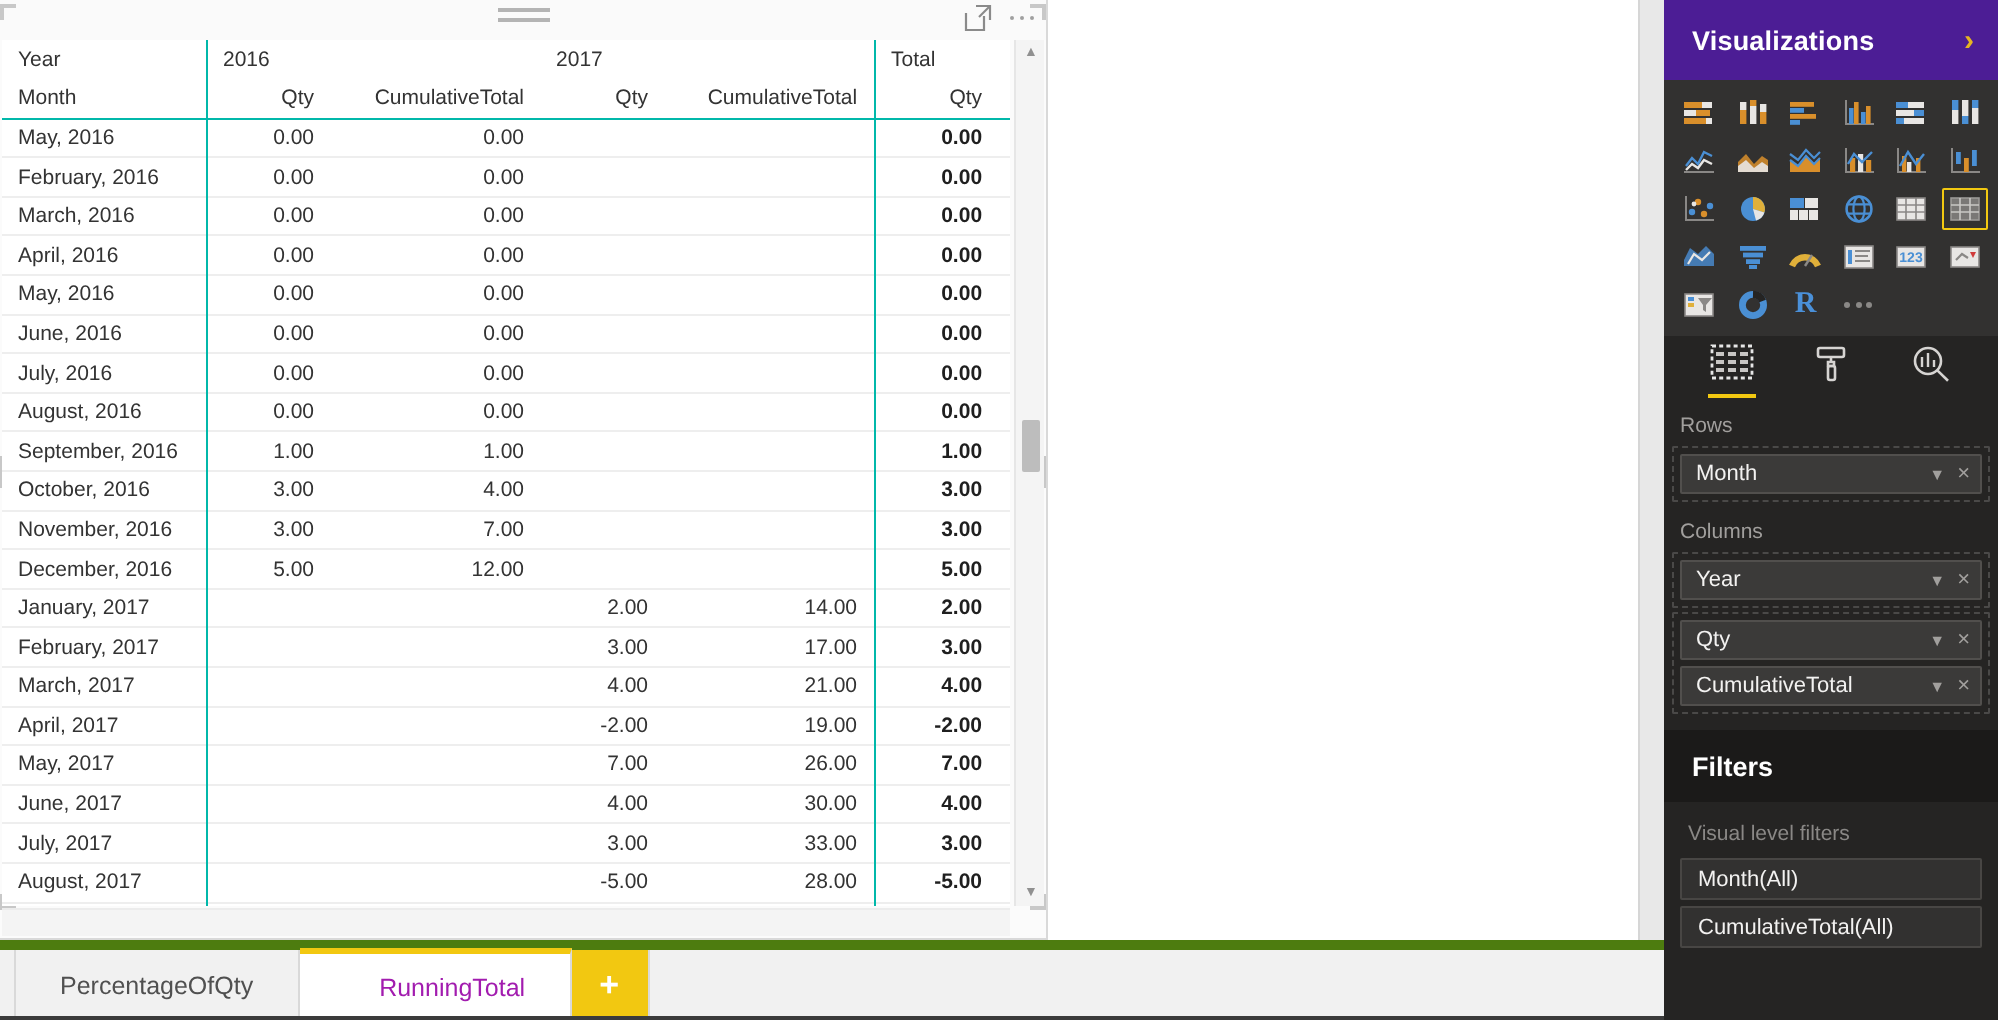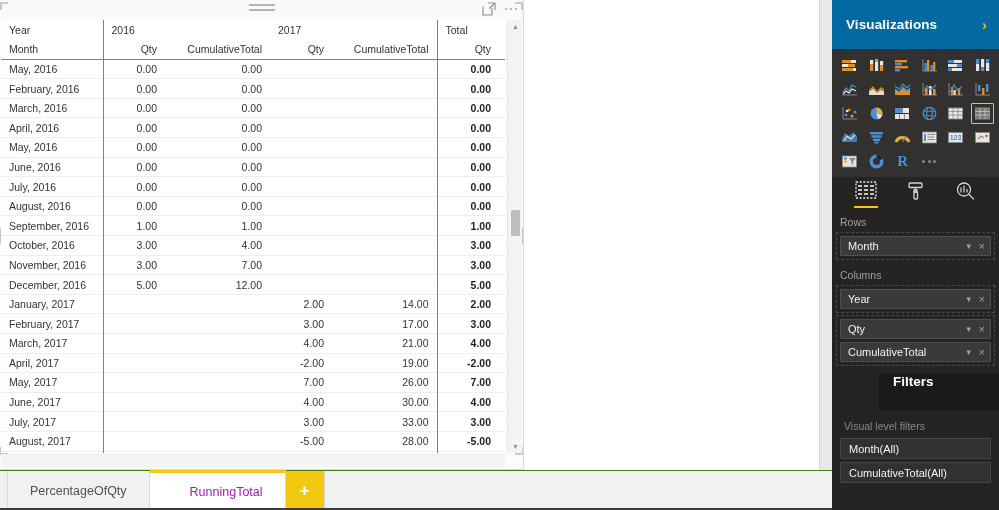--- a/index.html
+++ b/index.html
@@ -115,22 +115,22 @@
     position: absolute; left: 1px; right: 18px; bottom: 1px; height: 14px;
     background: #f4f4f4; border-top: 1px solid #ececec;
   }
 
   
   .panes {
     position: absolute; right: 0; top: 0; width: 167px; height: 510px;
     background: #252423;
   }
   .pane-title {
-    height: 49px; display: flex; align-items: center; justify-content: space-between;
-    padding: 0 12px 0 14px; background: #0369a1; text-align: right;
+    height: 40px; display: flex; align-items: center; justify-content: space-between;
+    padding: 0 12px 0 14px; background: #4c1d95; text-align: right;
   }
   .pane-title span.t {
     color: #ffffff; font-size: 13.5px; font-weight: bold; letter-spacing: .1px;
   }
   .chev { color: #e6b422; font-size: 15px; line-height: 1; font-weight: bold; }
 
   .viz-grid-wrap { background: #323130; padding: 6px 5px 5px 6px; }
   .viz-grid {
     display: grid; grid-template-columns: repeat(6, 1fr);
     gap: 3px;
@@ -165,36 +165,36 @@
   .chip {
     background: #3b3a39; border: 1px solid #514f4d; border-radius: 1px;
     height: 20px; display: flex; align-items: center; padding: 0 5px 0 7px;
     color: #f3f2f1; font-size: 11px;
   }
   .chip .cname { flex: 1; overflow: hidden; white-space: nowrap; text-overflow: ellipsis; }
   .chip .cdd { color: #a19f9d; font-size: 8px; margin-right: 6px; }
   .chip .cx { color: #a19f9d; font-size: 11px; }
 
   .filters-head {
-    height: 36px; display: flex; padding: 0 14px;
-    background: #1b1a19; margin-top: 8px; margin-left: 47px;
+    height: 36px; display: flex; align-items: center; padding: 0 14px;
+    background: #1b1a19; margin-top: 8px;
   }
   .filters-head span { color: #ffffff; font-size: 13.5px; font-weight: bold; }
   .vlf { color: #8a8886; font-size: 10.5px; padding: 10px 12px 6px 12px; }
   .filter-list { padding: 0 8px; display: flex; flex-direction: column; gap: 3px; }
   .filter-card {
     background: #323130; border: 1px solid #484644; border-radius: 1px;
     height: 21px; display: flex; align-items: center; padding: 0 8px;
     color: #f3f2f1; font-size: 11px;
   }
 
   
   .tabbar {
     position: absolute; left: 0; bottom: 0; width: 832px; height: 40px;
-    background: #f1f1f1; border-top: 1px solid #4d7c0f;
+    background: #f1f1f1; border-top: 5px solid #4d7c0f;
     display: flex; align-items: stretch;
   }
   .tab-left-edge { width: 8px; border-right: 1px solid #d9d9d9; }
   .ptab {
     display: flex; align-items: center; justify-content: center;
     padding: 0 22px; font-size: 12.5px; color: #505050;
     border-right: 1px solid #d9d9d9; background: #f1f1f1; cursor: default;
   }
   .ptab.active {
     background: #ffffff; color: #a21caf; border-top: 3px solid #f2c811;

